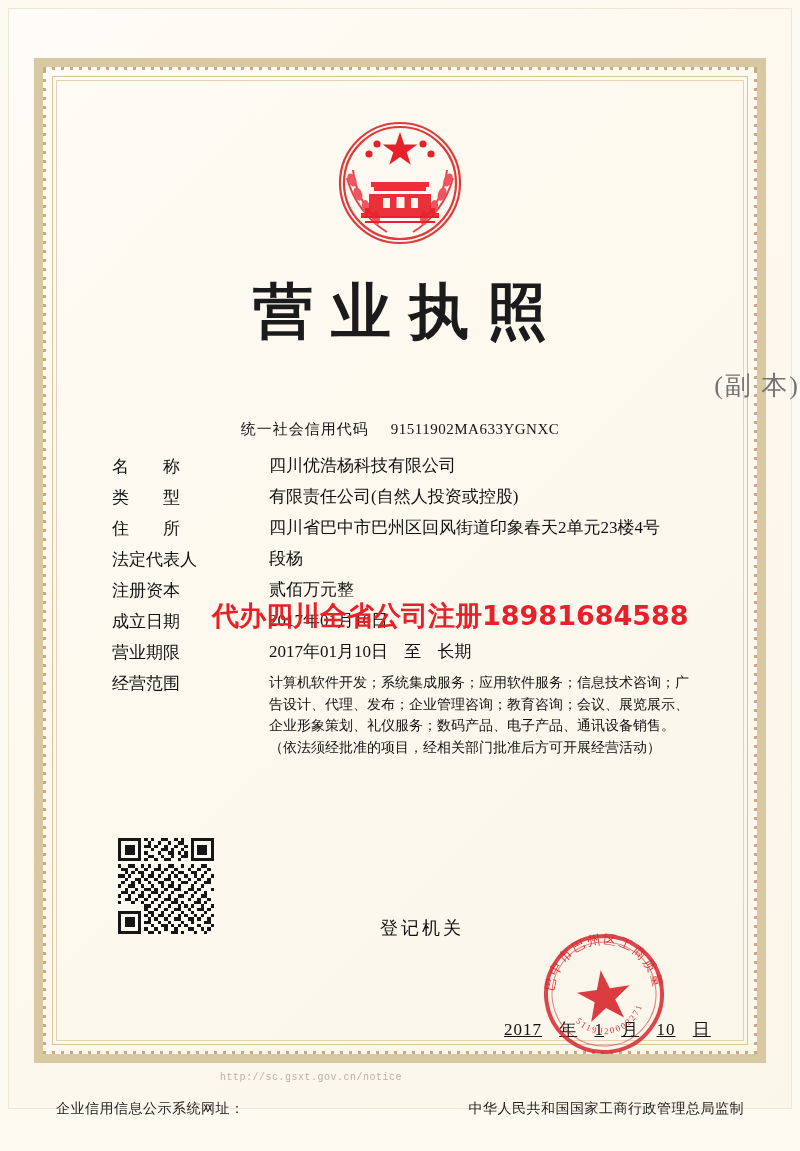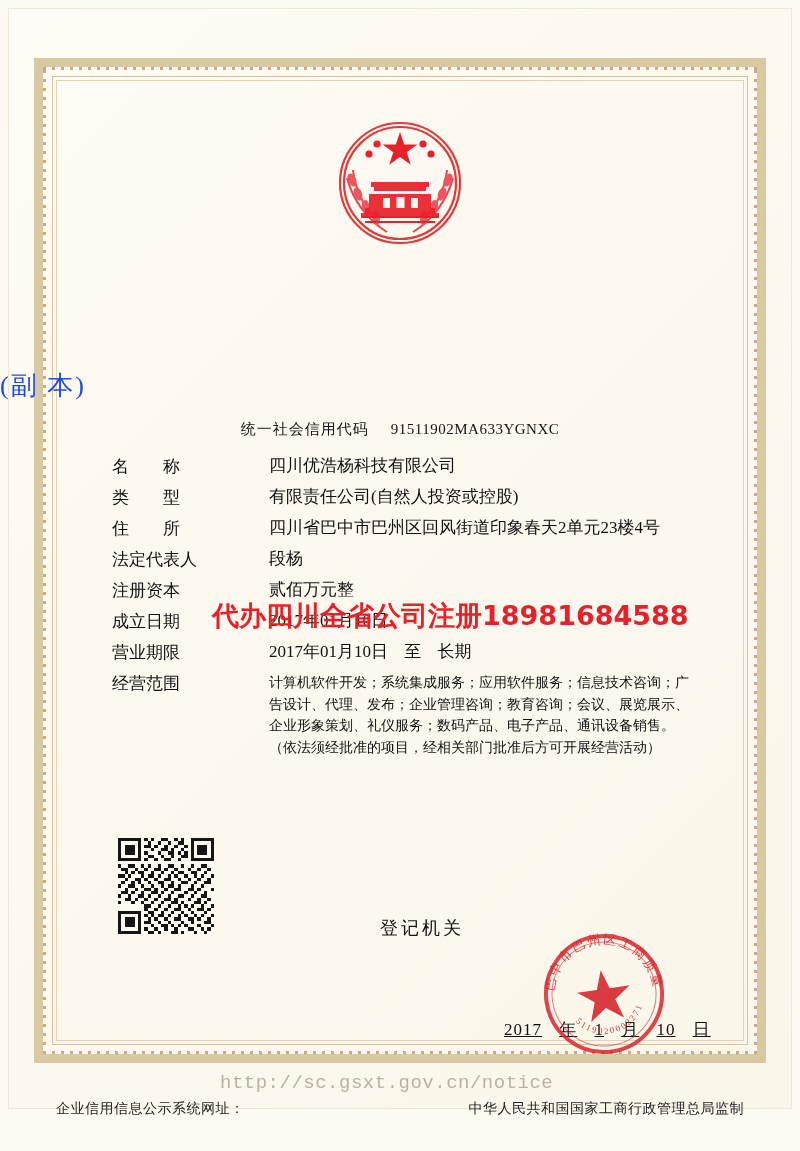--- a/index.html
+++ b/index.html
@@ -110,23 +110,23 @@
     font-weight: bold;
     letter-spacing: 18px;
     text-indent: 18px;
     color: #1b1b1b;
   }
   .subtitle {
     position: absolute;
     left: 0;
     right: 0;
     top: 368px;
-    text-align: left;
+    text-align: right;
     font-size: 26px;
-    color: #1d4ed8;
+    color: #737373;
     letter-spacing: 2px;
   }
 
   .credit-line {
     position: absolute;
     left: 0;
     right: 0;
     top: 420px;
     text-align: center;
     font-size: 15px;
@@ -235,21 +235,21 @@
     top: 928px;
     width: 132px;
     height: 132px;
   }
 
   
   .url-faint {
     position: absolute;
     left: 220px;
     top: 1072px;
-    font-size: 19px;
+    font-size: 10px;
     color: #b9b2a4;
     letter-spacing: 0.5px;
     font-family: "Liberation Mono", monospace;
   }
 
   
   .bottom-left {
     position: absolute;
     left: 56px;
     top: 1100px;
@@ -321,20 +321,21 @@
         <rect x="71.5" y="89" width="8" height="11"></rect>
         <rect x="86" y="90" width="7" height="10"></rect>
       </g>
       <g stroke="#e8202a" stroke-width="2" fill="none">
         <path d="M36 109 L114 109"></path>
         <path d="M40 114 L110 114"></path>
       </g>
     </svg>
   </div>
 
+  <div class="title">营业执照</div>
   <div class="subtitle">(副 本)</div>
 
   <div class="credit-line">
     <span>统一社会信用代码</span><span class="code">91511902MA633YGNXC</span>
   </div>
 
   <div class="fields">
 
     <div class="field-row">
       <div class="field-label">名　　称</div>

